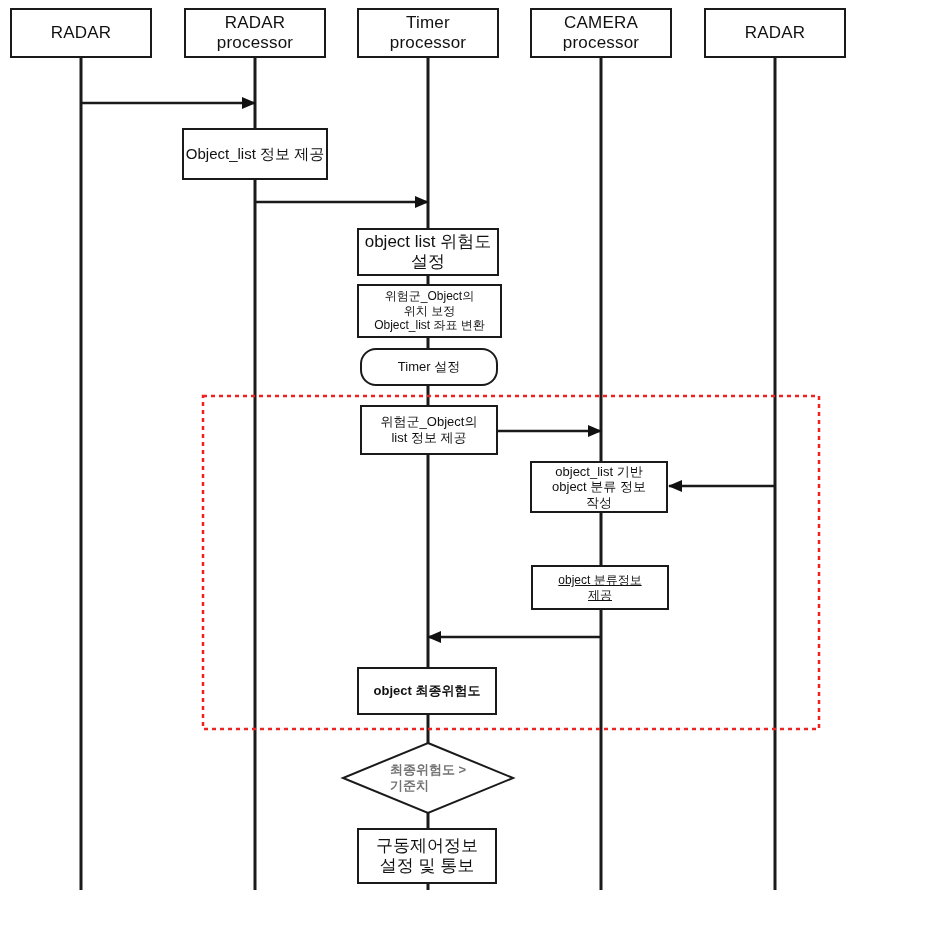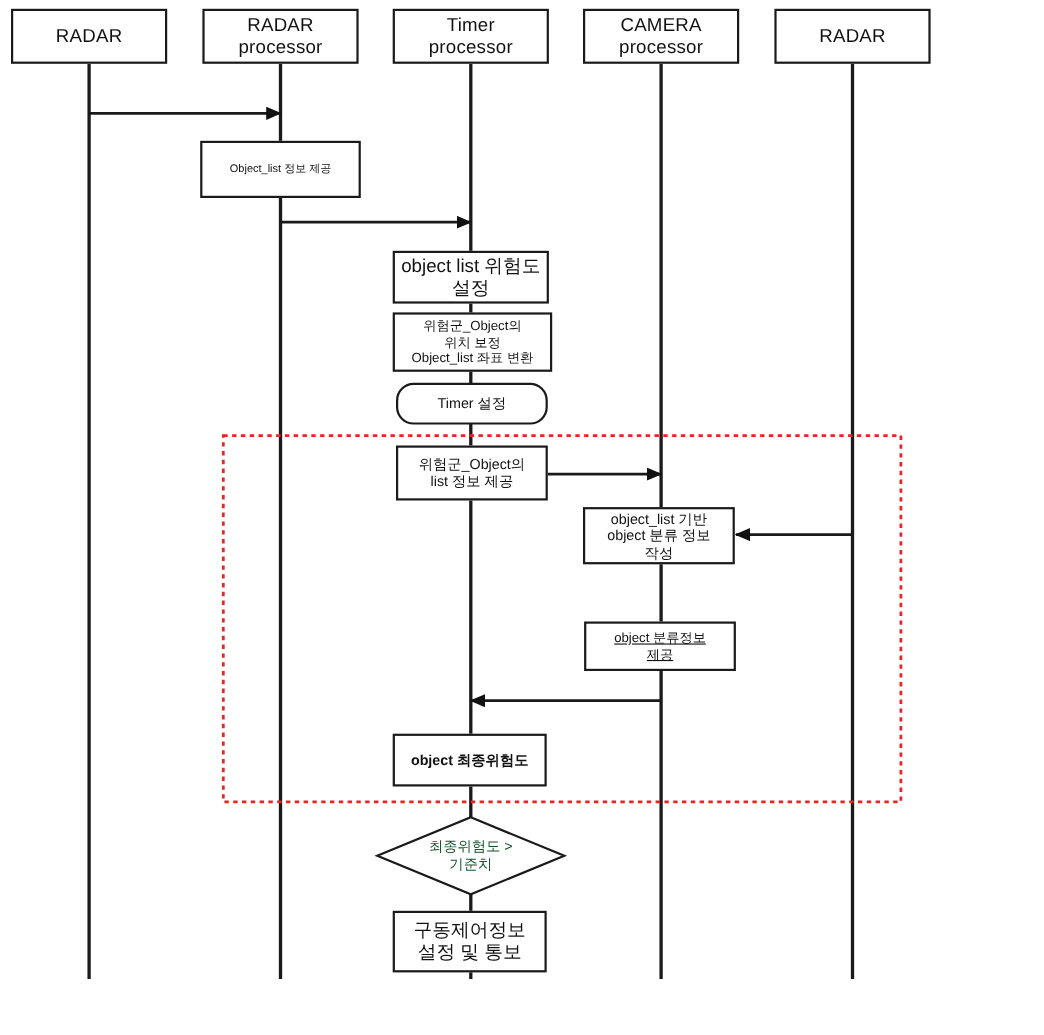--- a/index.html
+++ b/index.html
@@ -52,23 +52,22 @@
     background: #ffffff;
     color: #111111;
     line-height: 1.2;
     white-space: pre-line;
   }
   .decision-label {
     position: absolute;
     display: flex;
     align-items: center;
     justify-content: center;
-    text-align: center;
-    color: #14532d;
-    font-weight: normal;
+    color: #737373;
+    font-weight: bold;
     line-height: 1.2;
     white-space: pre-line;
     pointer-events: none;
   }
 </style>
 </head>
 <body>
 
 <div id="diagram-root">
 
@@ -108,21 +107,21 @@
       <div class="lifeline-header" style="left: 10px; top: 8px; width: 142px; height: 50px;">RADAR</div>
       <div class="lifeline-header" style="left: 184px; top: 8px; width: 142px; height: 50px;">RADAR
 processor</div>
       <div class="lifeline-header" style="left: 357px; top: 8px; width: 142px; height: 50px;">Timer
 processor</div>
       <div class="lifeline-header" style="left: 530px; top: 8px; width: 142px; height: 50px;">CAMERA
 processor</div>
       <div class="lifeline-header" style="left: 704px; top: 8px; width: 142px; height: 50px;">RADAR</div>
     </div>
   <div id="action-boxes-layer">
-      <div class="action-box" style="left: 182px; top: 128px; width: 146px; height: 52px; font-size: 10px;">Object_list 정보 제공</div>
+      <div class="action-box" style="left: 182px; top: 128px; width: 146px; height: 52px; font-size: 15px;">Object_list 정보 제공</div>
       <div class="action-box" style="left: 357px; top: 228px; width: 142px; height: 48px; font-size: 17px;">object list 위험도
 설정</div>
       <div class="action-box" style="left: 357px; top: 284px; width: 145px; height: 54px; font-size: 12px;">위험군_Object의
 위치 보정
 Object_list 좌표 변환</div>
       <div class="action-box" style="left: 360px; top: 348px; width: 138px; height: 38px; font-size: 13px; border-radius: 16px;">Timer 설정</div>
       <div class="action-box" style="left: 360px; top: 405px; width: 138px; height: 50px; font-size: 13px;">위험군_Object의
 list 정보 제공</div>
       <div class="action-box" style="left: 530px; top: 461px; width: 138px; height: 52px; font-size: 13px;">object_list 기반
 object 분류 정보

